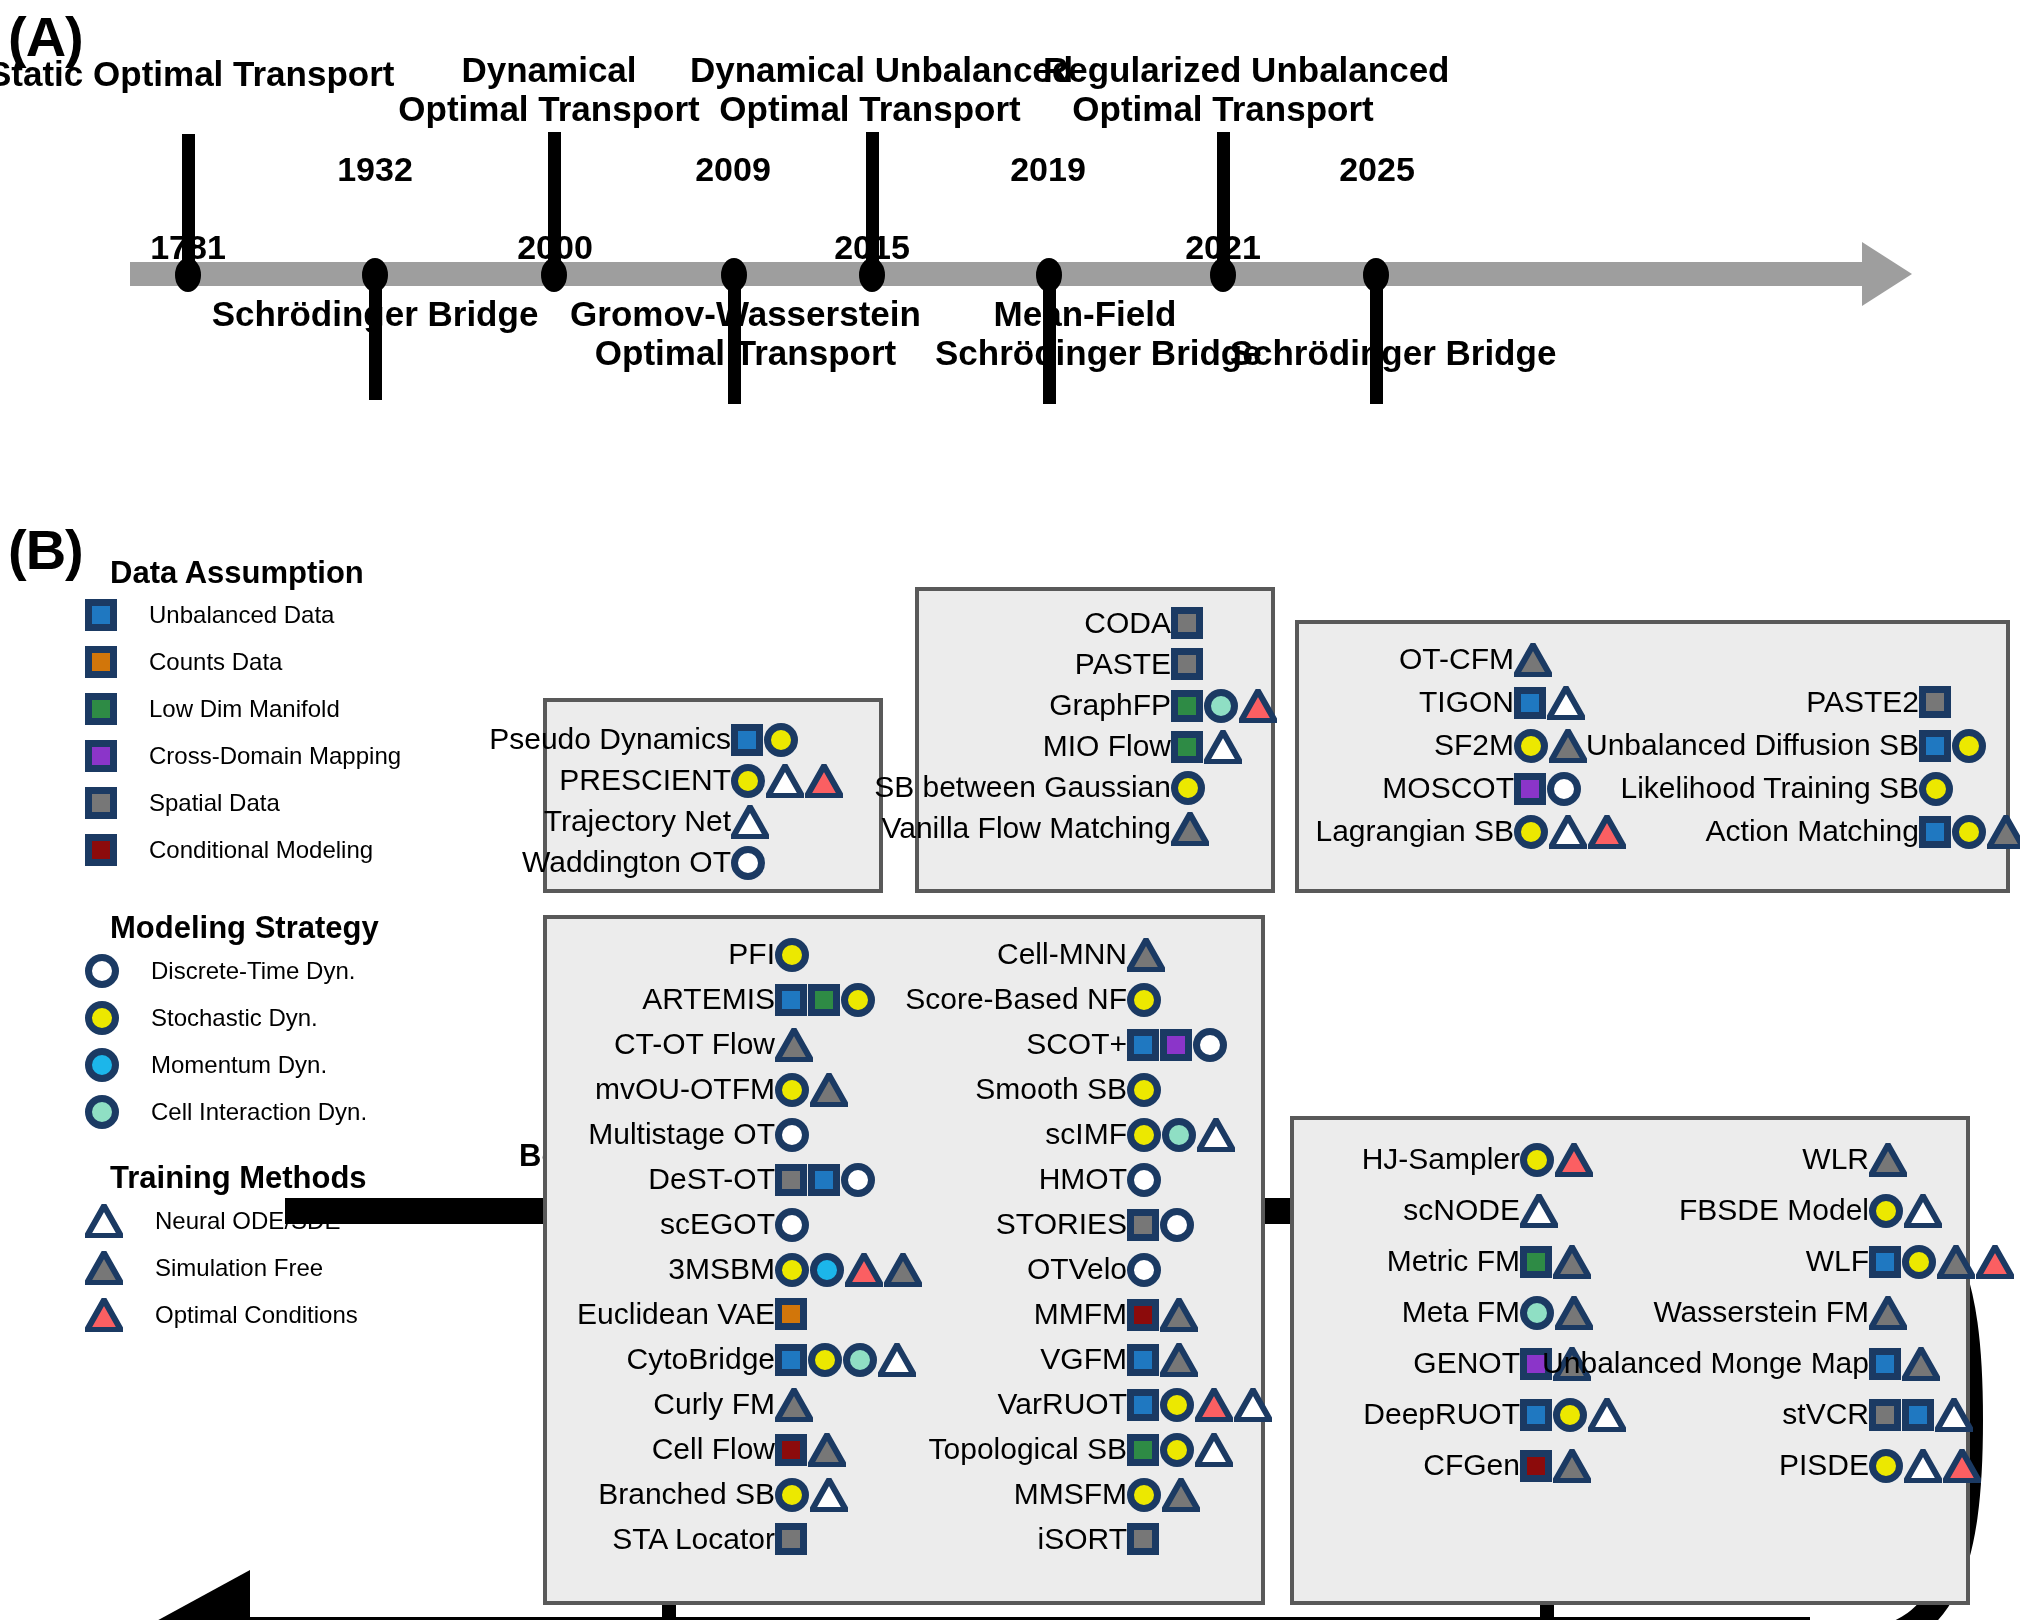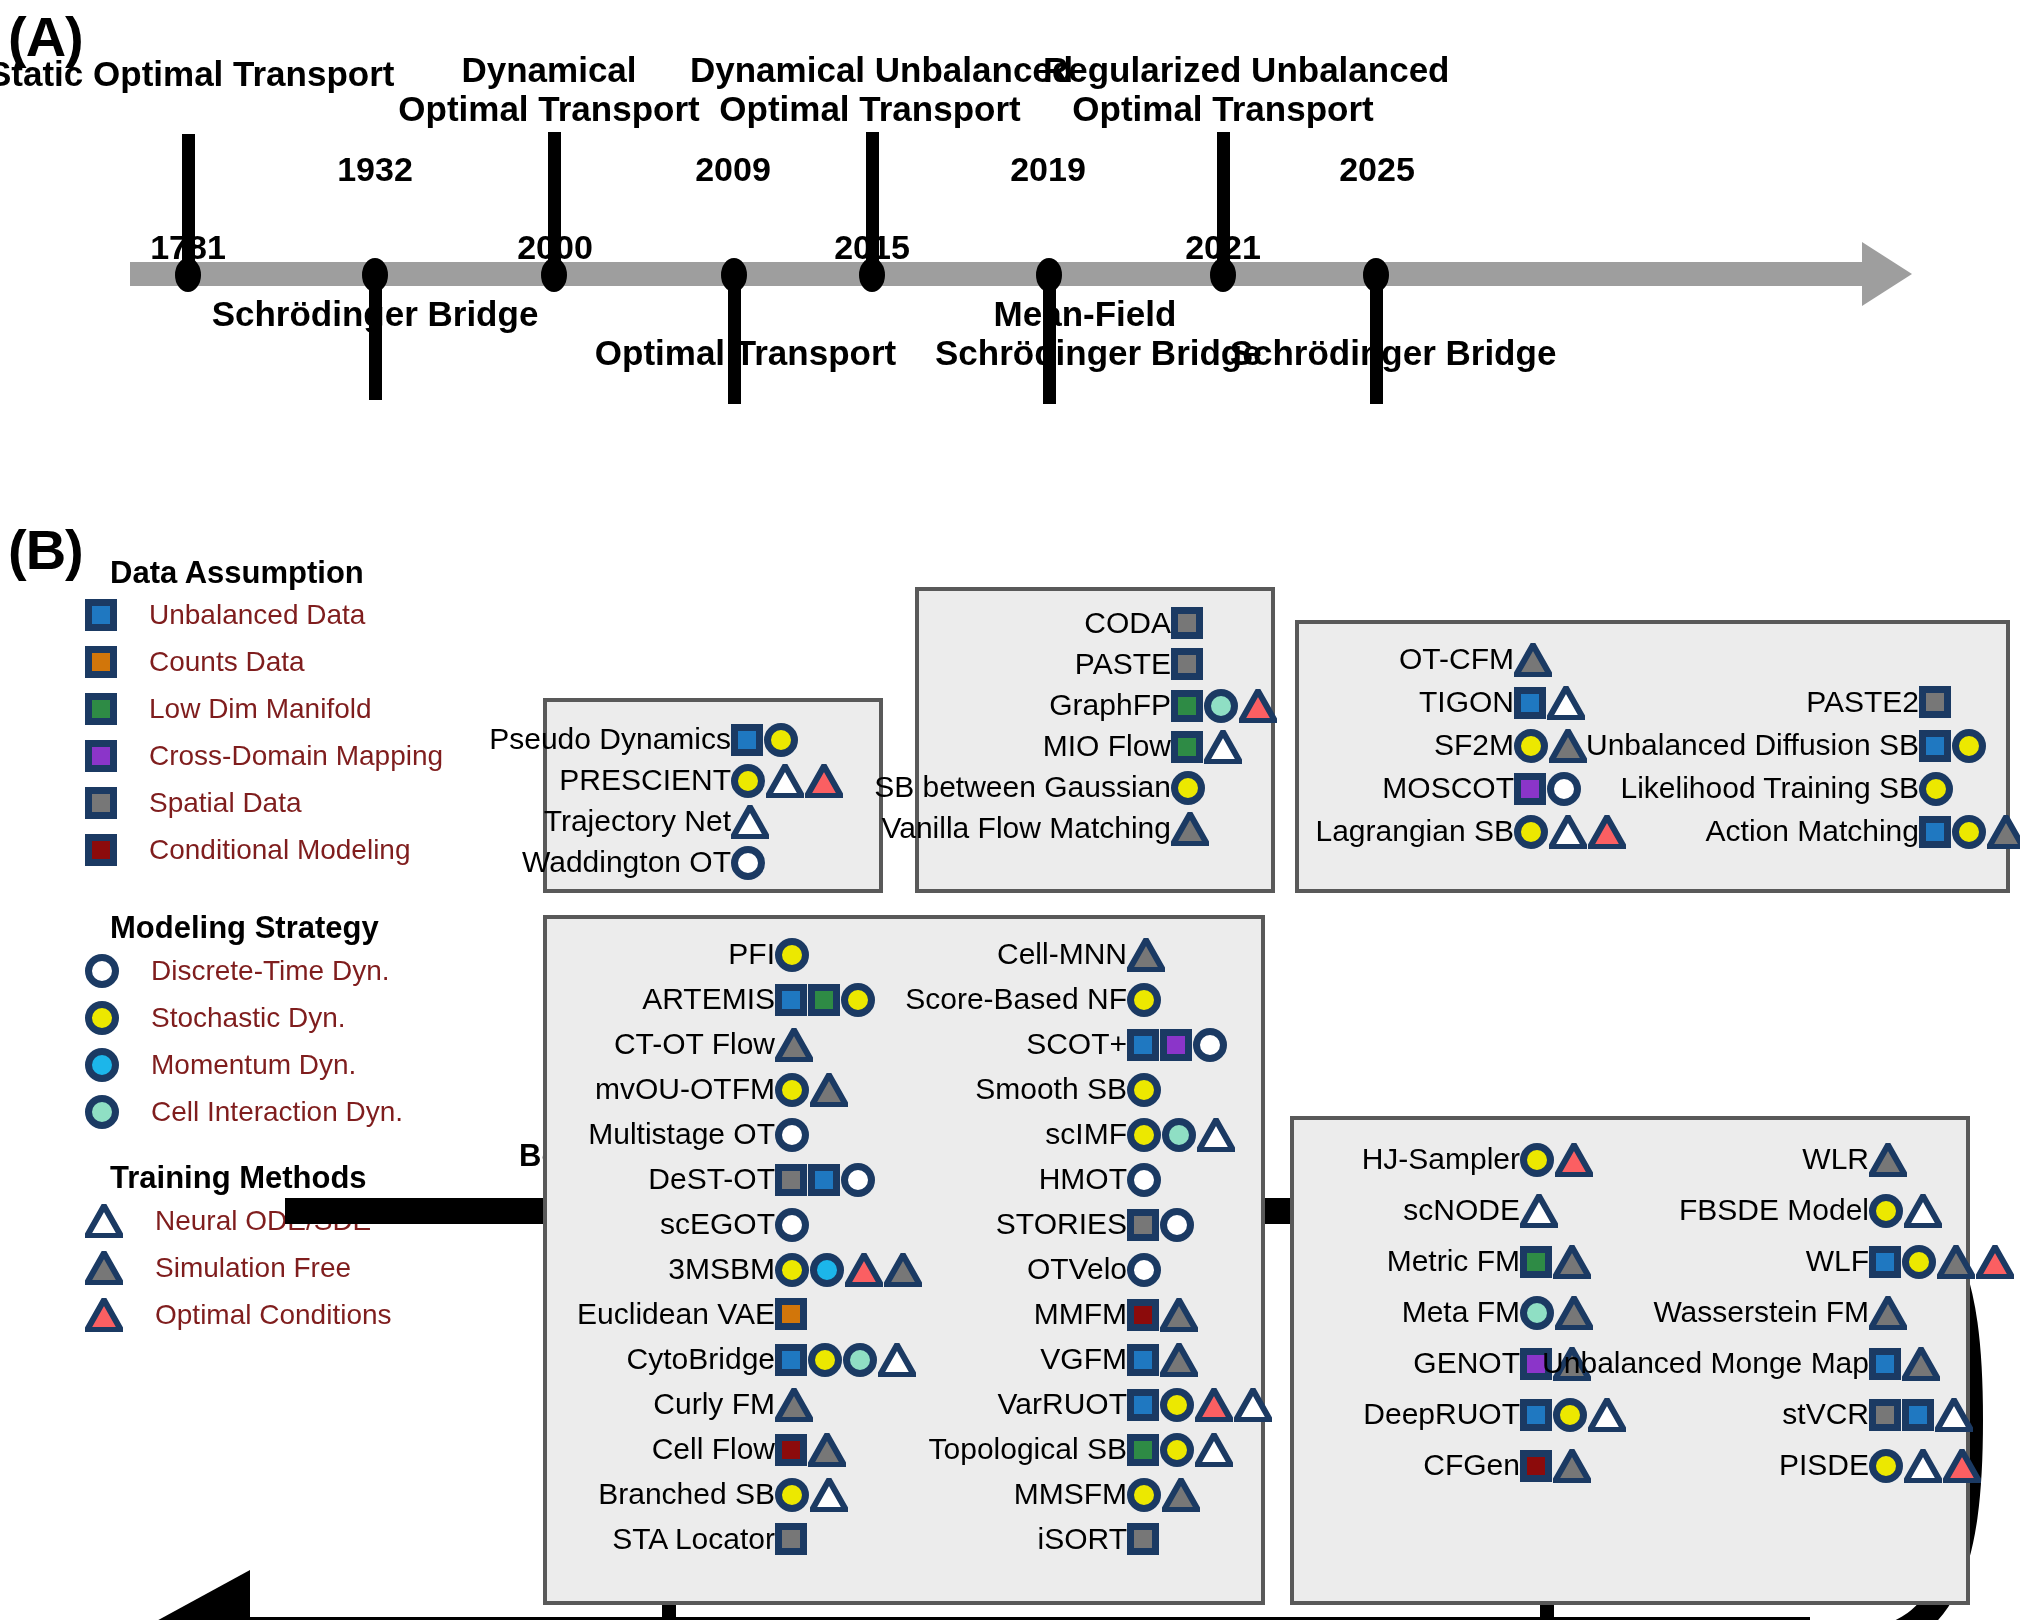--- a/index.html
+++ b/index.html
@@ -17,21 +17,21 @@
   .knob{position:absolute;width:26px;height:34px;border-radius:50%;background:#000;}
   .yr{position:absolute;font-weight:bold;font-size:34px;white-space:nowrap;text-align:center;}
   .evt{position:absolute;font-weight:bold;font-size:35px;line-height:1.12;text-align:center;white-space:nowrap;}
 
   
   #panelB{position:absolute;left:0;top:520px;width:2020px;height:1100px;}
 
   
   .leg-title{position:absolute;font-weight:bold;font-size:31px;white-space:nowrap;}
   .leg-row{position:absolute;display:flex;align-items:center;gap:14px;white-space:nowrap;}
-  .leg-label{font-size:28px;color:#7f1d1d;}
+  .leg-label{font-size:24px;color:#000000;}
 
   
   .sq{width:32px;height:32px;border:7px solid #1b3a63;box-sizing:border-box;display:inline-block;vertical-align:middle;}
   .ci{width:34px;height:34px;border:7px solid #1b3a63;border-radius:50%;box-sizing:border-box;display:inline-block;vertical-align:middle;}
   .tri{width:38px;height:34px;display:inline-block;vertical-align:middle;position:relative;}
   .tri svg{display:block;}
 
   
   .ybox{position:absolute;background:#ececec;border:4px solid #595959;box-sizing:border-box;}
   .row{position:absolute;display:flex;align-items:center;white-space:nowrap;}
@@ -70,21 +70,21 @@
   <div class="evt" style="left:384px;top:50px;width:330px;">
     <span>Dynamical</span><br>
     <span>Optimal Transport</span>
   </div>
   <div class="yr" style="left:465px;top:228px;width:180px;">2000</div>
 
   <div class="knob" style="left:721px;top:258px;"></div>
   <div class="tick" style="left:728px;top:282px;height:122px;"></div>
   <div class="yr" style="left:643px;top:150px;width:180px;">2009</div>
   <div class="evt" style="left:558px;top:294px;width:375px;">
-    <br>
+    <span>Gromov-Wasserstein</span><br>
     <span>Optimal Transport</span>
   </div>
 
   <div class="knob" style="left:859px;top:258px;"></div>
   <div class="tick" style="left:866px;top:132px;height:132px;"></div>
   <div class="evt" style="left:690px;top:50px;width:360px;">
     <span>Dynamical Unbalanced</span><br>
     <span>Optimal Transport</span>
   </div>
   <div class="yr" style="left:782px;top:228px;width:180px;">2015</div>

